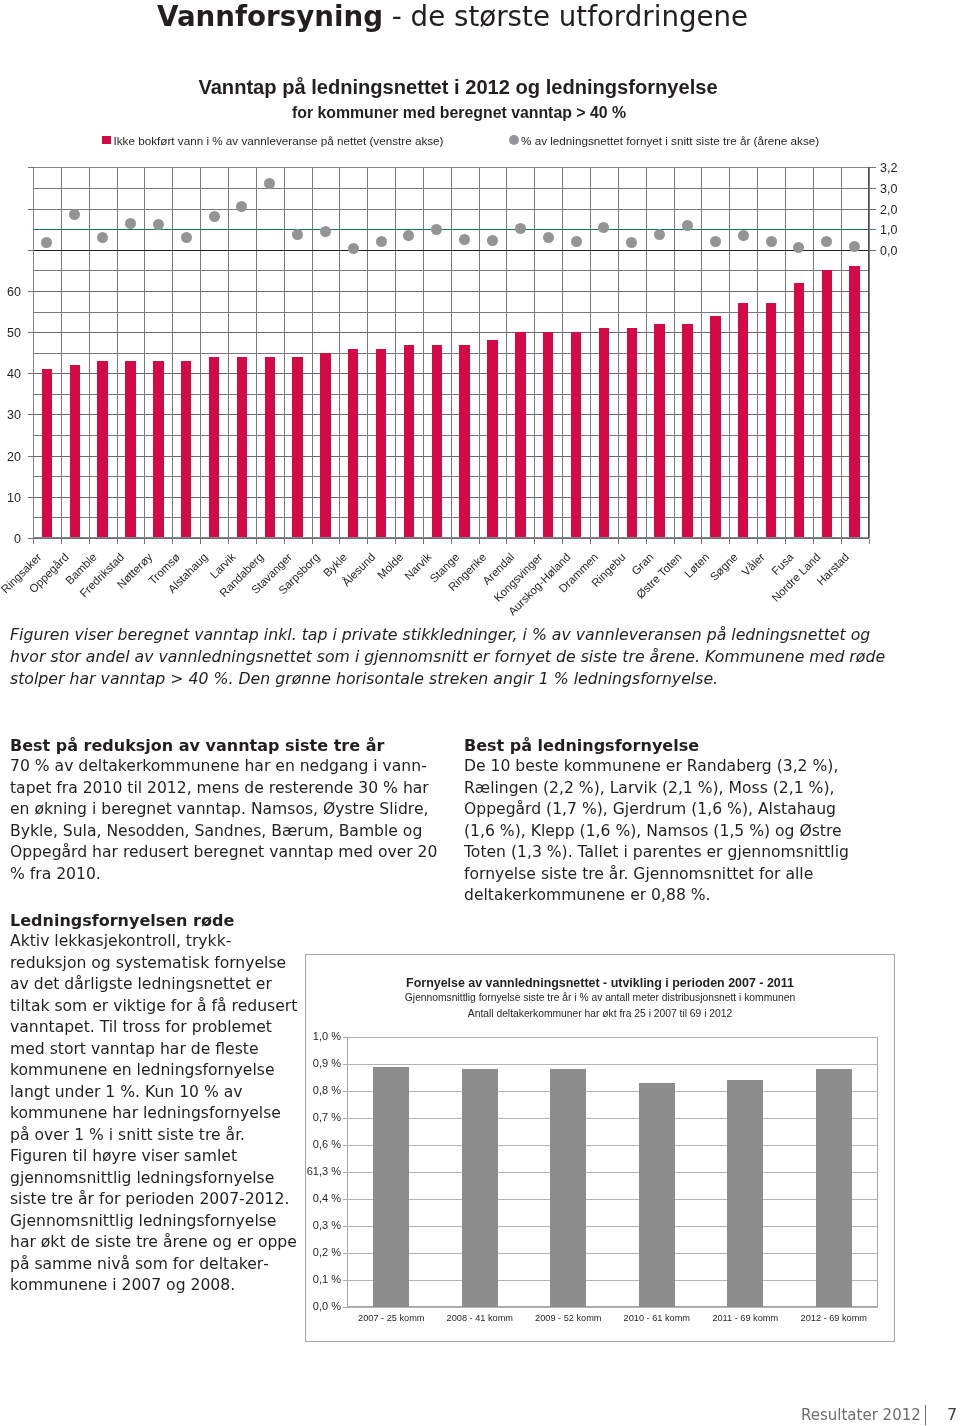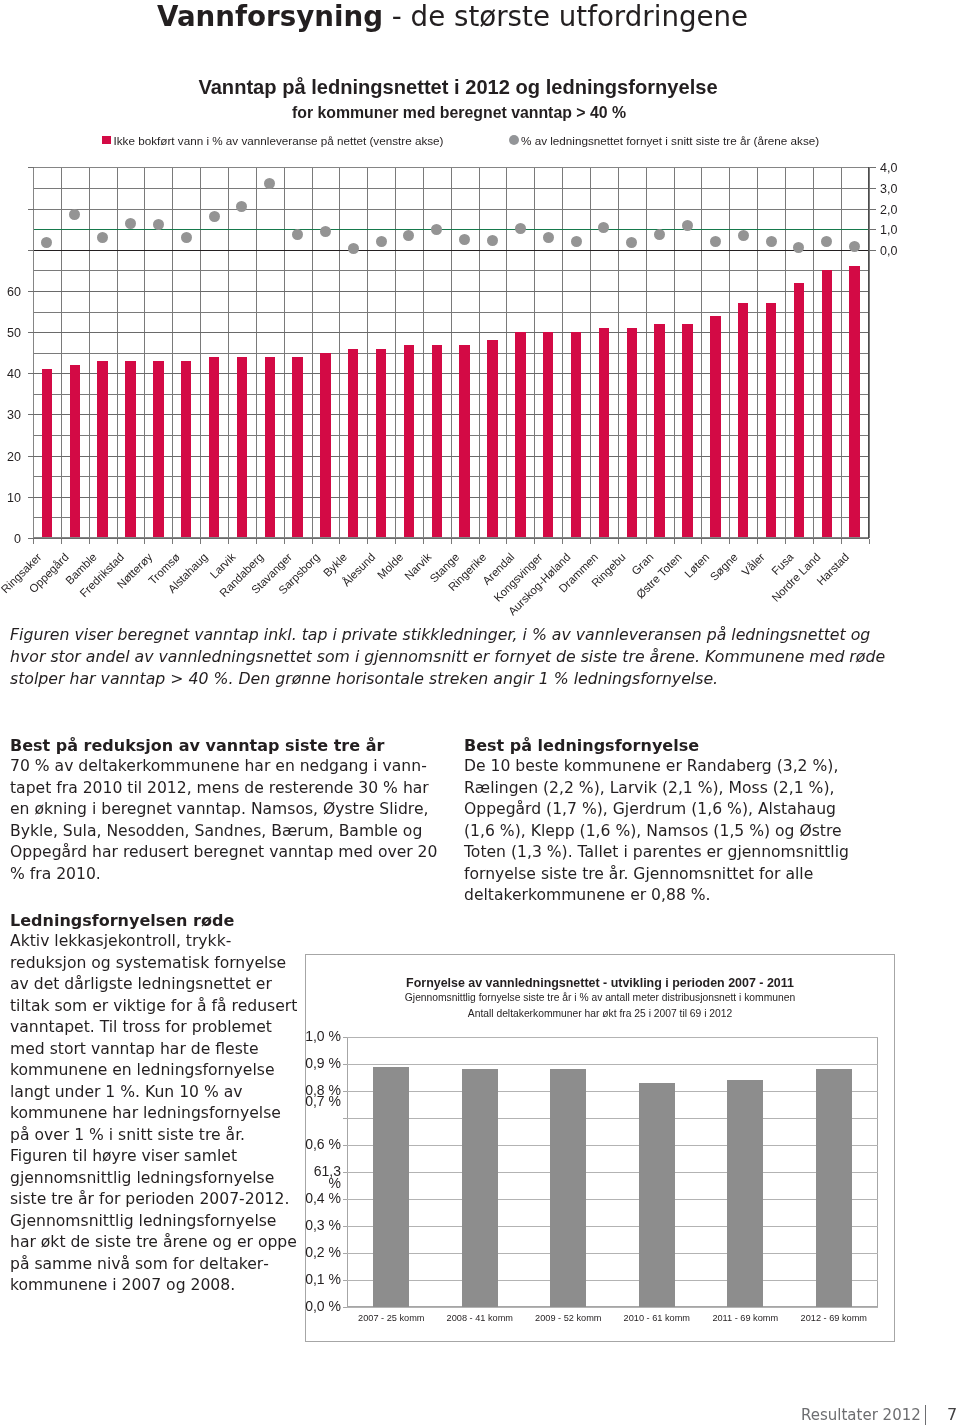--- a/index.html
+++ b/index.html
@@ -67,21 +67,21 @@
   
   #chart2{position:absolute;left:305px;top:954px;width:590px;height:388px;
           border:1px solid #a6a6a6;box-sizing:border-box;background:#fff;}
   .c2-title{position:absolute;top:21px;left:0;width:588px;text-align:center;line-height:14px;
             font-family:"Liberation Sans",sans-serif;font-weight:bold;font-size:12.45px;color:#231f20;}
   .c2-sub{position:absolute;left:0;width:588px;text-align:center;line-height:13px;
           font-family:"Liberation Sans",sans-serif;font-size:10.3px;color:#231f20;}
   #c2plot{position:absolute;}
   #c2plot .hg{position:absolute;left:0;right:0;height:1px;background:#b3b3b3;}
   #c2plot .bar2{position:absolute;background:#8d8d8d;}
-  .c2ytick{position:absolute;font-size:14px;font-family:"Liberation Sans",sans-serif;color:#231f20;text-align:right;line-height:12px;}
+  .c2ytick{position:absolute;font-size:11px;font-family:"Liberation Sans",sans-serif;color:#231f20;text-align:right;line-height:12px;}
   .c2xtick{position:absolute;font-size:9.2px;font-family:"Liberation Sans",sans-serif;color:#231f20;text-align:center;line-height:12px;}
 
   
   #footer{position:absolute;left:801px;top:1404.5px;font-size:15px;line-height:20px;color:#6d6e71;white-space:nowrap;}
   #footer .sep{display:inline-block;width:1.3px;height:20px;background:#6d6e71;vertical-align:-5px;margin:0 0 0 4px;}
   #footer .pg{color:#414042;margin-left:21px;font-size:16px;}
 </style>
 </head>
 <body>
 
@@ -231,21 +231,21 @@
       </div>
     <div id="y2labels">
         <div class="y2tick" style="top: 243px; left: 880px;">0,0</div>
         <div class="tickmark" style="top: 250px; left: 868.5px; width: 7px;"></div>
         <div class="y2tick" style="top: 222.25px; left: 880px;">1,0</div>
         <div class="tickmark" style="top: 229.25px; left: 868.5px; width: 7px;"></div>
         <div class="y2tick" style="top: 201.5px; left: 880px;">2,0</div>
         <div class="tickmark" style="top: 208.5px; left: 868.5px; width: 7px;"></div>
         <div class="y2tick" style="top: 180.75px; left: 880px;">3,0</div>
         <div class="tickmark" style="top: 187.75px; left: 868.5px; width: 7px;"></div>
-        <div class="y2tick" style="top: 160px; left: 880px;">4,0</div>
+        <div class="y2tick" style="top: 160px; left: 880px;">3,2</div>
         <div class="tickmark" style="top: 167px; left: 868.5px; width: 7px;"></div>
       </div>
     <div id="xlabels">
         <div class="tickmark" style="position: absolute; width: 1px; height: 5px; background: rgb(122, 122, 122); left: 33px; top: 539px;"></div>
         <div class="tickmark" style="position: absolute; width: 1px; height: 5px; background: rgb(122, 122, 122); left: 60.85px; top: 539px;"></div>
         <div class="tickmark" style="position: absolute; width: 1px; height: 5px; background: rgb(122, 122, 122); left: 88.7px; top: 539px;"></div>
         <div class="tickmark" style="position: absolute; width: 1px; height: 5px; background: rgb(122, 122, 122); left: 116.55px; top: 539px;"></div>
         <div class="tickmark" style="position: absolute; width: 1px; height: 5px; background: rgb(122, 122, 122); left: 144.4px; top: 539px;"></div>
         <div class="tickmark" style="position: absolute; width: 1px; height: 5px; background: rgb(122, 122, 122); left: 172.25px; top: 539px;"></div>
         <div class="tickmark" style="position: absolute; width: 1px; height: 5px; background: rgb(122, 122, 122); left: 200.1px; top: 539px;"></div>
@@ -412,21 +412,21 @@
       <div class="c2ytick" style="top: 291px; left: -7px; width: 42px;">0,2 %</div>
       <div style="position: absolute; height: 1px; background: rgb(166, 166, 166); width: 4px; left: 37px; top: 298px;"></div>
       <div class="c2ytick" style="top: 264px; left: -7px; width: 42px;">0,3 %</div>
       <div style="position: absolute; height: 1px; background: rgb(166, 166, 166); width: 4px; left: 37px; top: 271px;"></div>
       <div class="c2ytick" style="top: 237px; left: -7px; width: 42px;">0,4 %</div>
       <div style="position: absolute; height: 1px; background: rgb(166, 166, 166); width: 4px; left: 37px; top: 244px;"></div>
       <div class="c2ytick" style="top: 210px; left: -7px; width: 42px;">61,3 %</div>
       <div style="position: absolute; height: 1px; background: rgb(166, 166, 166); width: 4px; left: 37px; top: 217px;"></div>
       <div class="c2ytick" style="top: 183px; left: -7px; width: 42px;">0,6 %</div>
       <div style="position: absolute; height: 1px; background: rgb(166, 166, 166); width: 4px; left: 37px; top: 190px;"></div>
-      <div class="c2ytick" style="top: 140px; left: -7px; width: 42px;">0,7 %</div>
+      <div class="c2ytick" style="top: 156px; left: -7px; width: 42px;">0,7 %</div>
       <div style="position: absolute; height: 1px; background: rgb(166, 166, 166); width: 4px; left: 37px; top: 163px;"></div>
       <div class="c2ytick" style="top: 129px; left: -7px; width: 42px;">0,8 %</div>
       <div style="position: absolute; height: 1px; background: rgb(166, 166, 166); width: 4px; left: 37px; top: 136px;"></div>
       <div class="c2ytick" style="top: 102px; left: -7px; width: 42px;">0,9 %</div>
       <div style="position: absolute; height: 1px; background: rgb(166, 166, 166); width: 4px; left: 37px; top: 109px;"></div>
       <div class="c2ytick" style="top: 75px; left: -7px; width: 42px;">1,0 %</div>
       <div style="position: absolute; height: 1px; background: rgb(166, 166, 166); width: 4px; left: 37px; top: 82px;"></div>
       <div class="c2xtick" style="top: 357px; left: 41px; width: 88.5px;">2007 - 25 komm</div>
       <div class="c2xtick" style="top: 357px; left: 129.5px; width: 88.5px;">2008 - 41 komm</div>
       <div class="c2xtick" style="top: 357px; left: 218px; width: 88.5px;">2009 - 52 komm</div>

